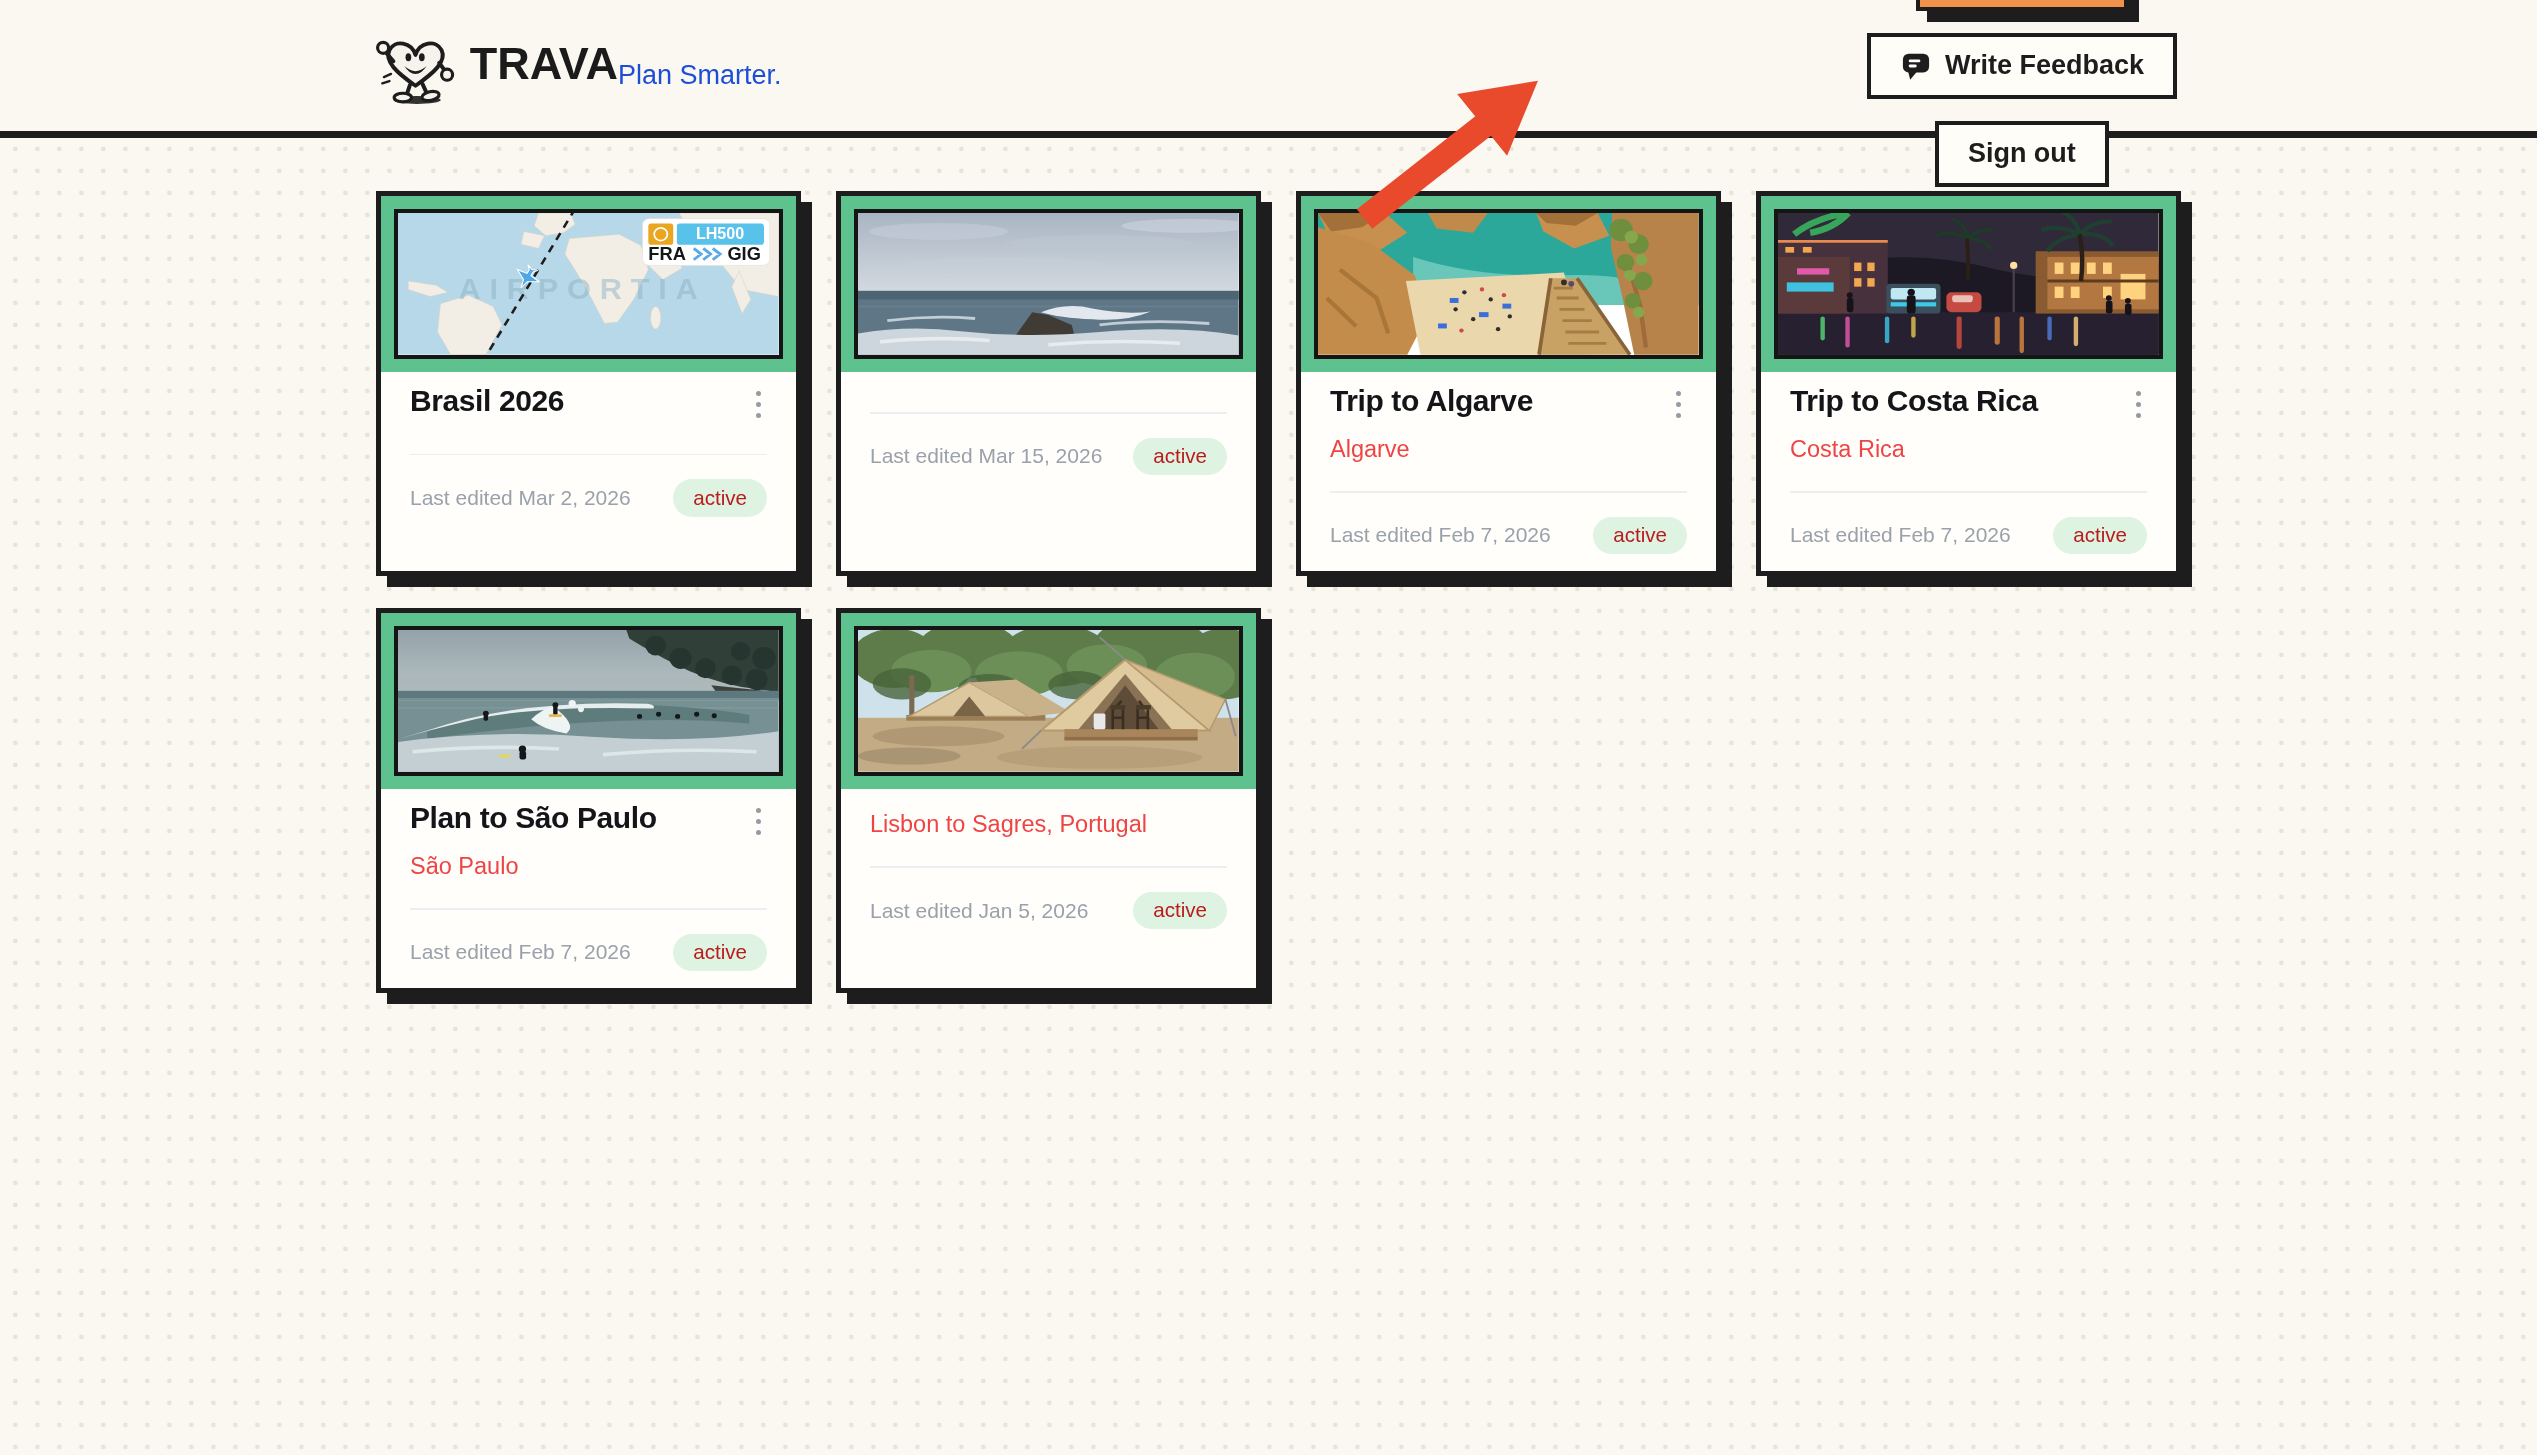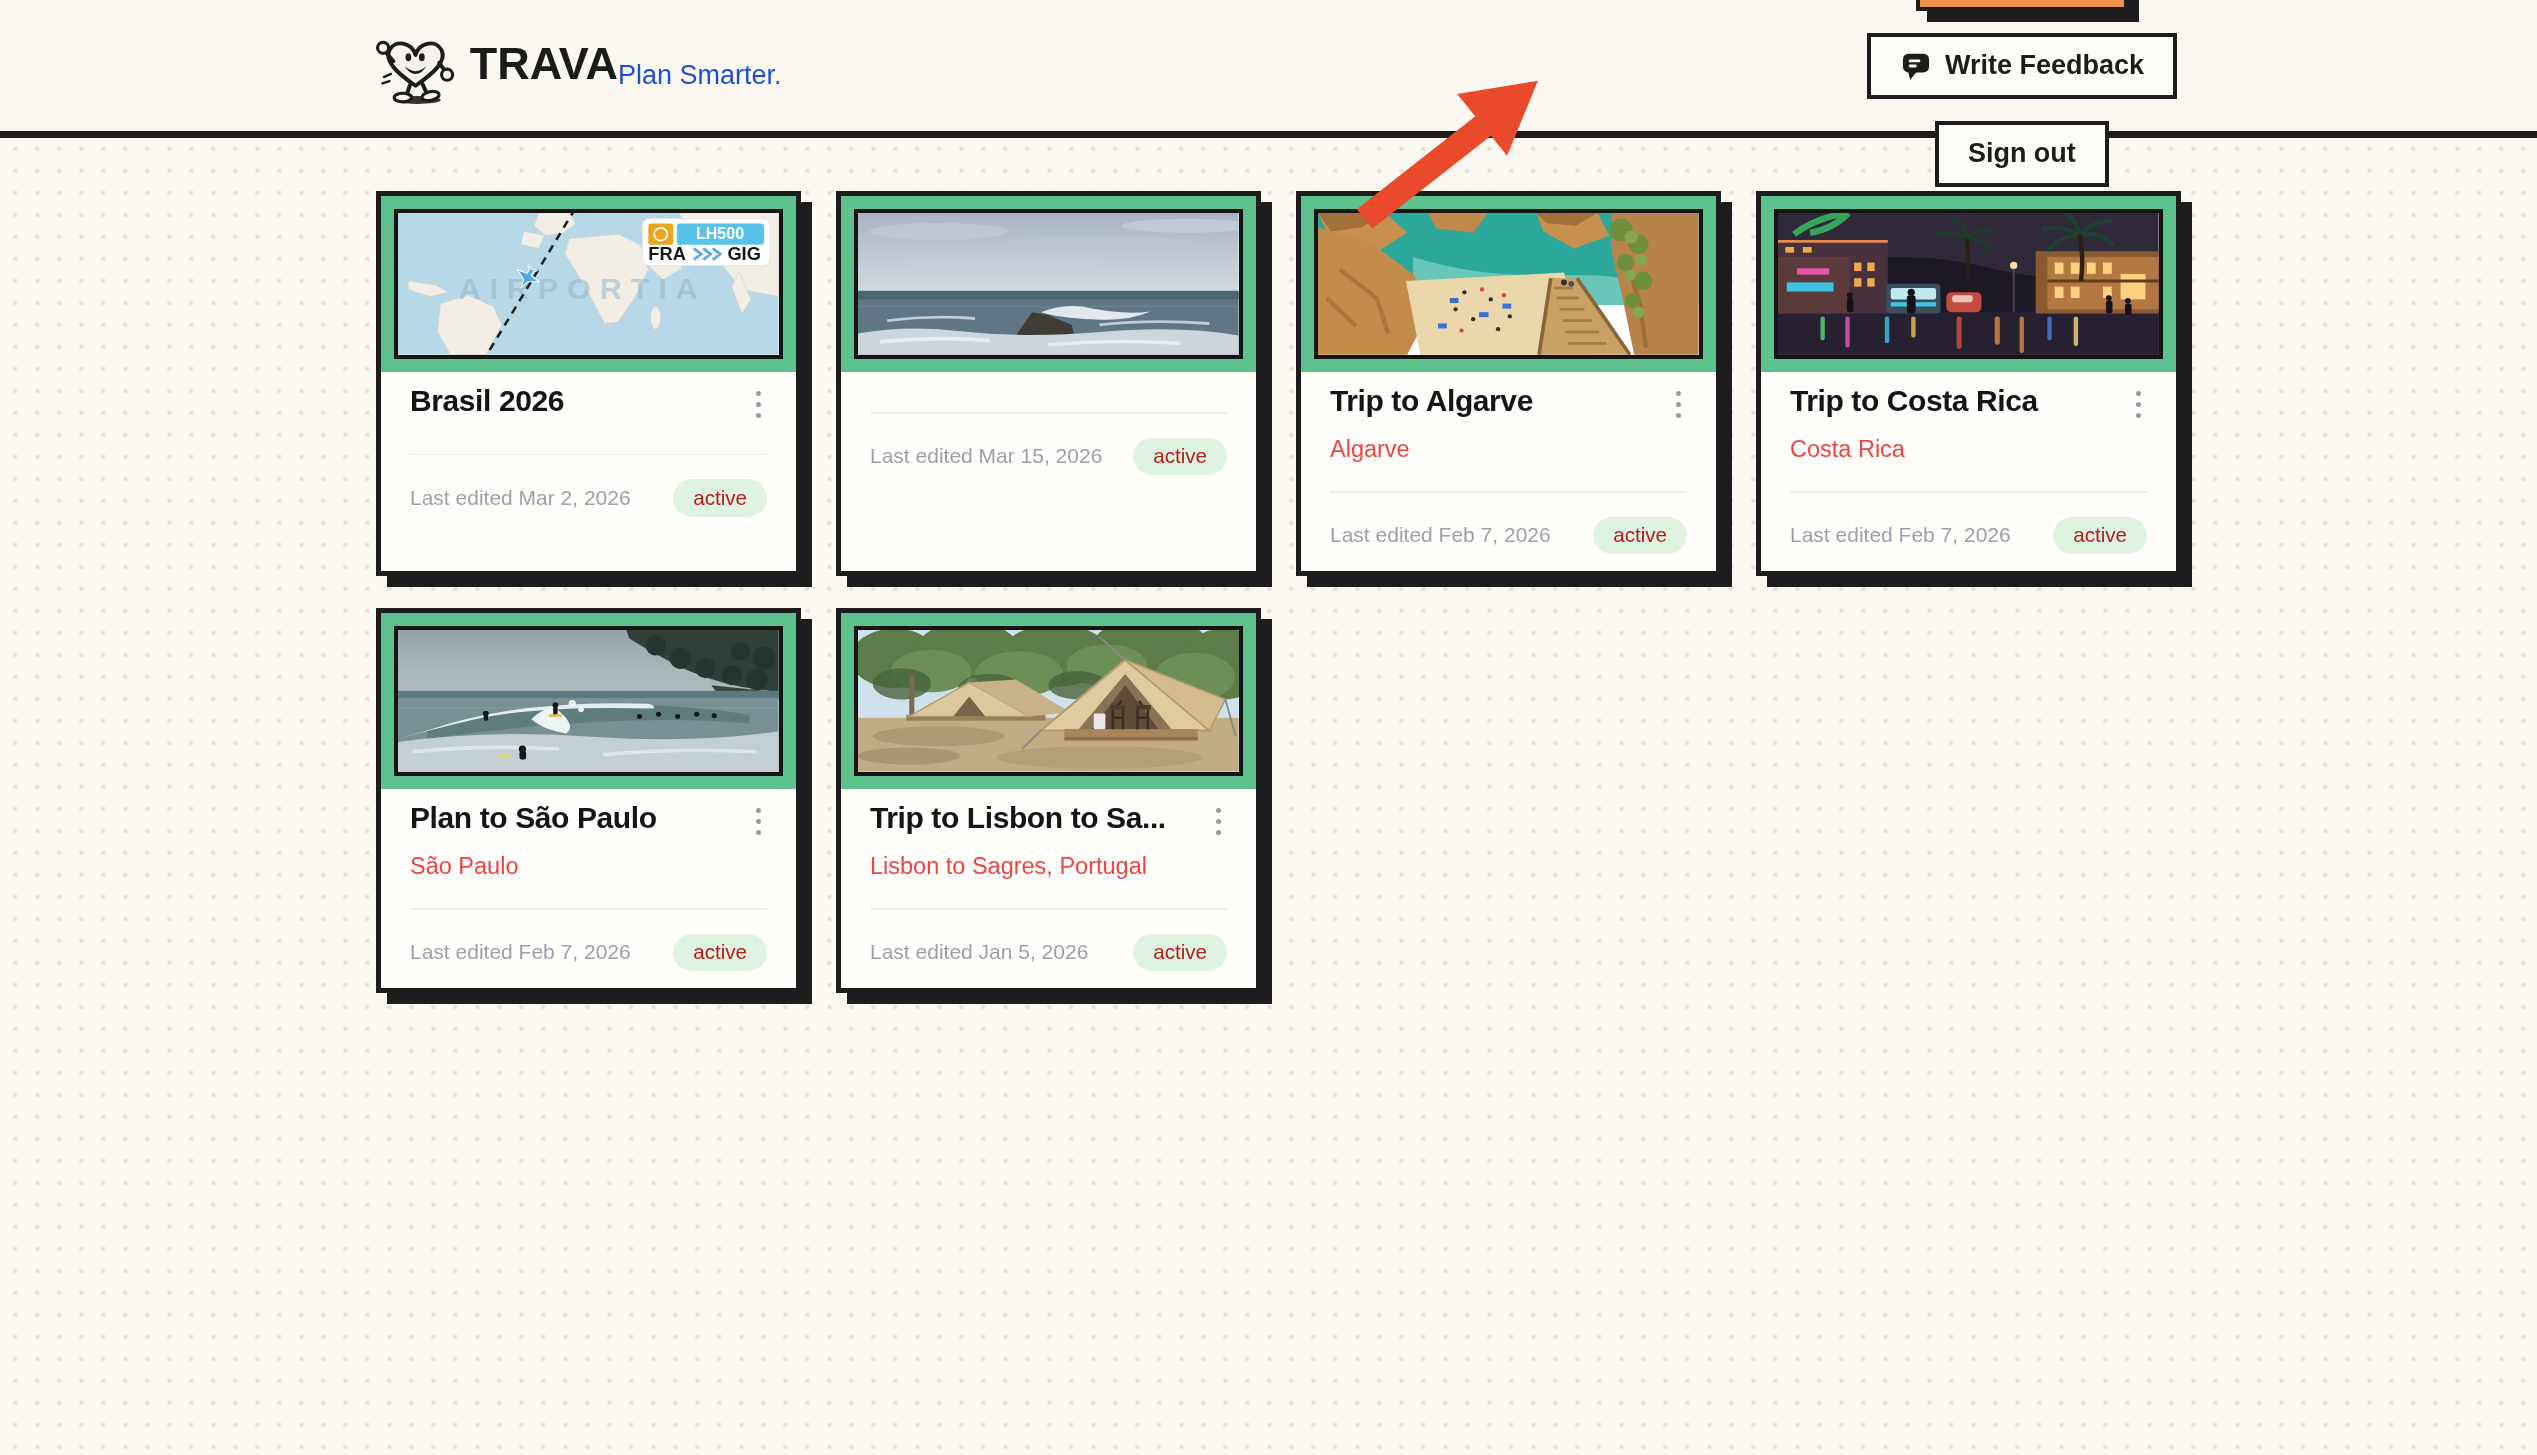--- a/index.html
+++ b/index.html
@@ -498,28 +498,20 @@
             <path d="M348,112 l0,28 M362,112 l0,28 M348,124 l14,0 M350,112 l10,-12"></path>
             <path d="M382,112 l0,28 M396,112 l0,28 M382,124 l14,0 M392,112 l-8,-12"></path>
           </g>
           <rect x="345" y="106" width="20" height="6" fill="#4a3a2a"></rect>
           <rect x="380" y="106" width="20" height="6" fill="#4a3a2a"></rect>
           <rect x="322" y="118" width="16" height="22" rx="2" fill="#e8e8e8"></rect>
         </svg>
       </div>
     </div>
     <div class="card-body">
-      <div class="title-row">
-        <h3 class="card-title">Trip to Lisbon to Sa...</h3>
-        <div class="kebab">
-            <i></i>
-            <i></i>
-            <i></i>
-          </div>
-      </div>
       <div class="card-subtitle">Lisbon to Sagres, Portugal</div>
       <div class="divider"></div>
       <div class="meta-row">
         <span class="meta-date">Last edited Jan 5, 2026</span>
         <span class="status-badge">active</span>
       </div>
     </div>
   </article>
 
 </main>

